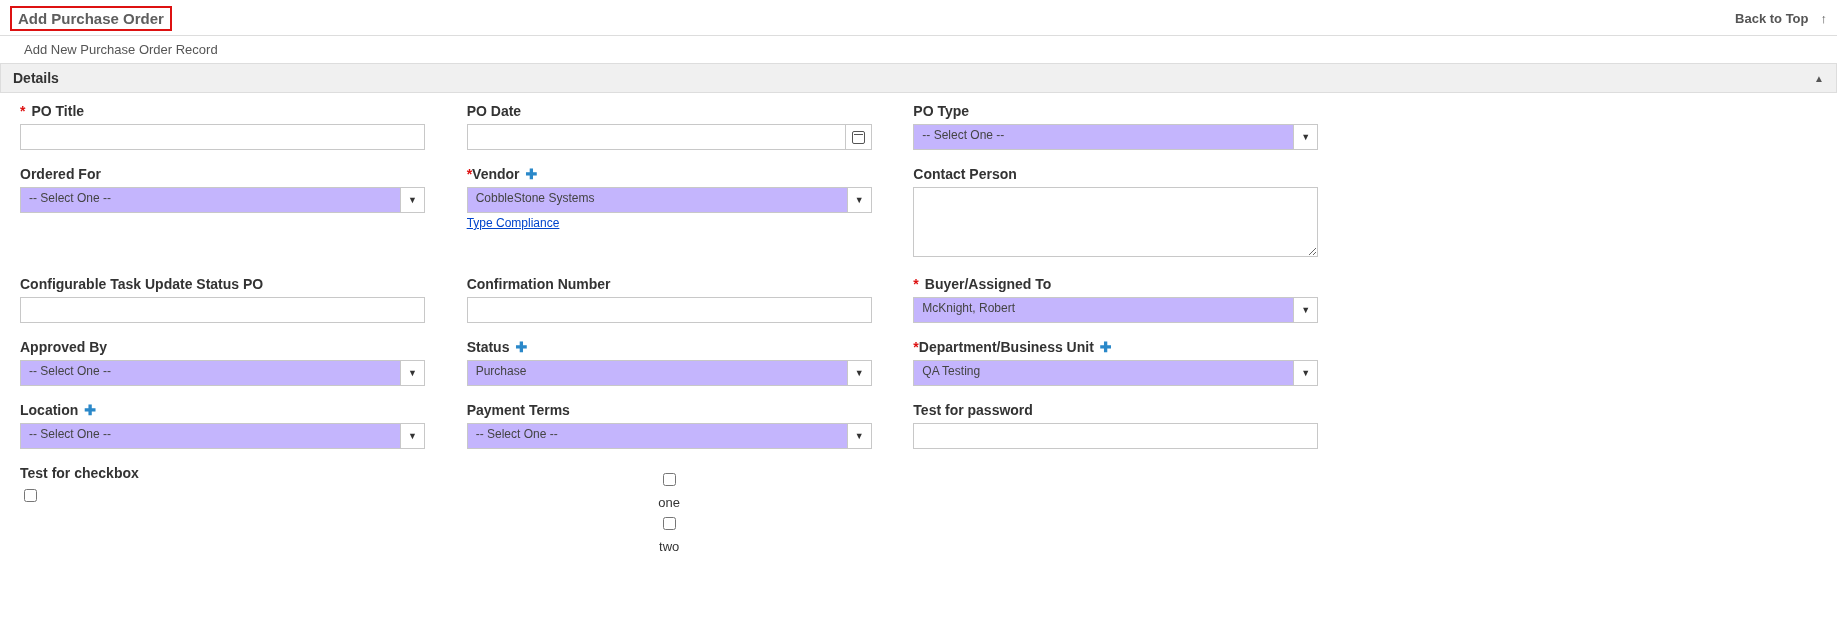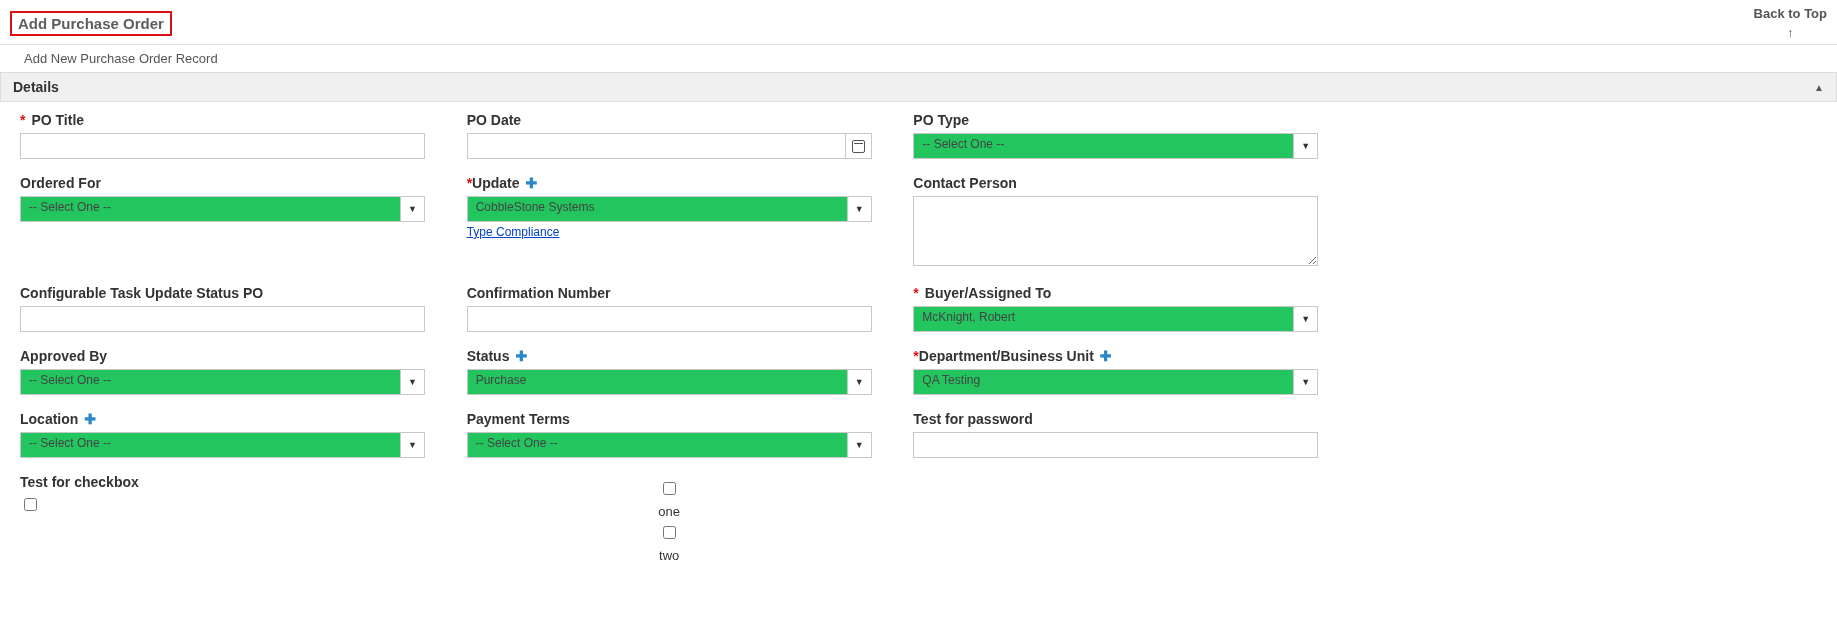--- a/index.html
+++ b/index.html
@@ -25,22 +25,21 @@
     padding: 2px 6px;
     display: inline-block;
   }
   .back-to-top {
     font-size: 13px;
     color: #555;
     font-weight: bold;
     cursor: pointer;
     display: inline-flex;
     align-items: center;
-    gap: 4px;
-    flex-direction: column;
+    gap: 12px;
   }
   .subtitle {
     padding: 6px 24px;
     color: #555;
     font-size: 13px;
   }
   .section-header {
     background: #f0f0f0;
     border: 1px solid #ddd;
     padding: 6px 12px;
@@ -87,21 +86,21 @@
     height: 70px;
     border: 1px solid #c8c8c8;
     padding: 4px 6px;
     font-size: 13px;
     resize: both;
   }
   .combo {
     display: flex;
     border: 1px solid #c8c8c8;
     height: 26px;
-    background: #22c55e;
+    background: #c4b5fd;
   }
   .combo-text {
     flex: 1;
     padding: 3px 8px;
     font-size: 12px;
     color: #444;
     white-space: nowrap;
     overflow: hidden;
   }
   .combo-btn {
@@ -236,21 +235,21 @@
     <div class="field-label">
         <span>Ordered For</span>
       </div>
     <div class="combo">
       <div class="combo-text">-- Select One --</div>
       <div class="combo-btn">▼</div>
     </div>
   </div>
   <div class="form-cell">
     <div class="field-label">
-      <span><span class="req">*</span><span>Update</span></span>
+      <span><span class="req">*</span><span>Vendor</span></span>
       <span class="plus-icon">✚</span>
     </div>
     <div class="combo">
       <div class="combo-text">CobbleStone Systems</div>
       <div class="combo-btn">▼</div>
     </div>
     <span class="link">Type Compliance</span>
   </div>
   <div class="form-cell">
     <div class="field-label">

